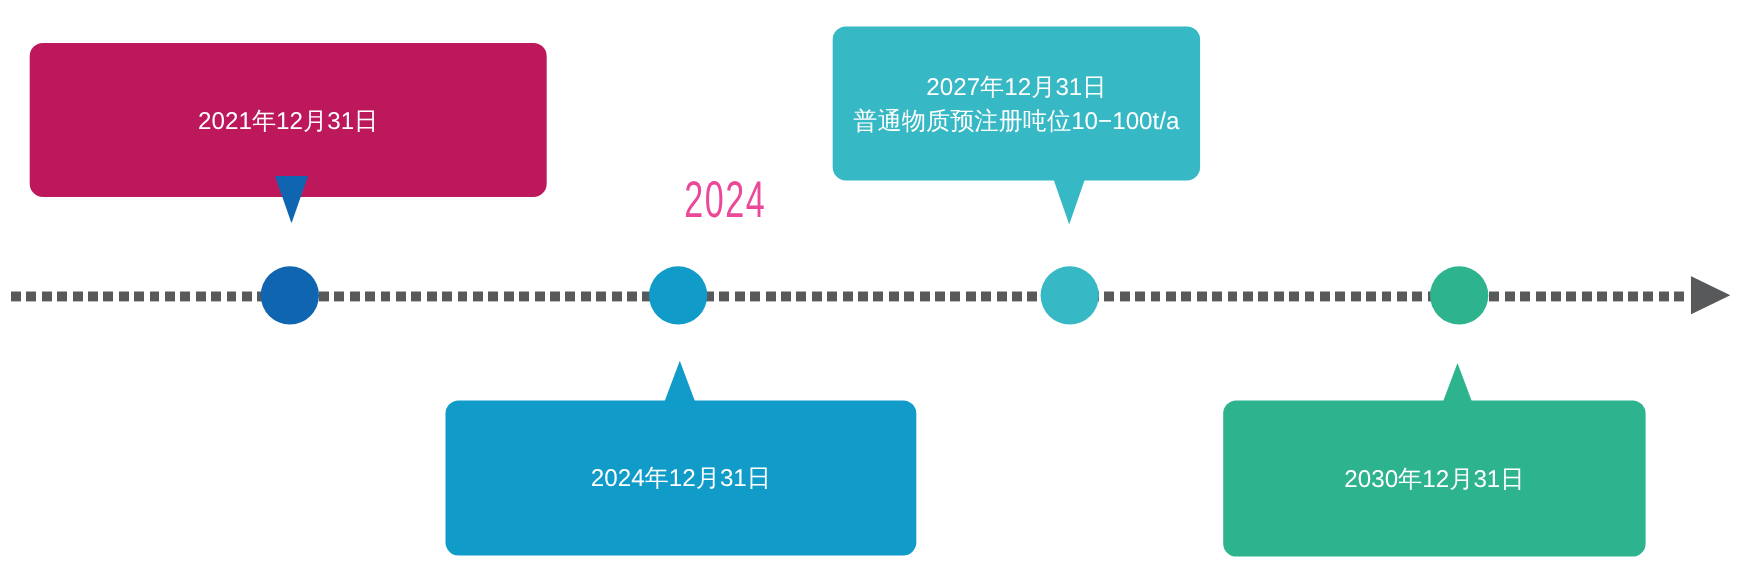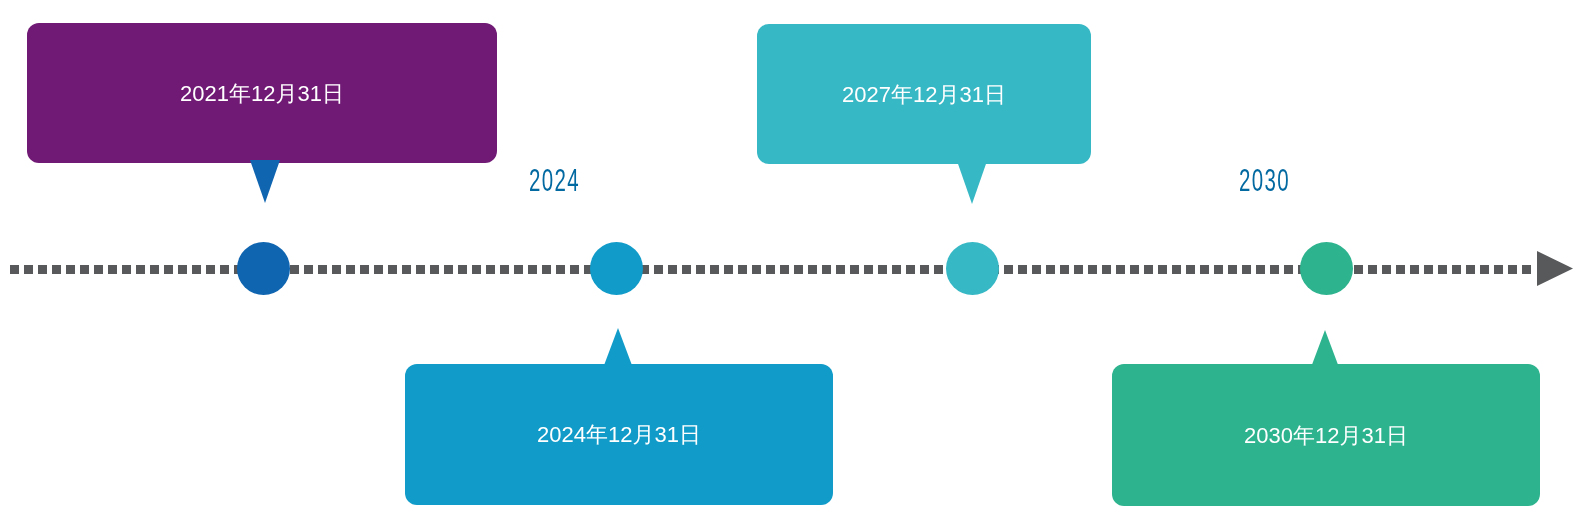--- a/index.html
+++ b/index.html
@@ -20,78 +20,78 @@
     background:#58595b;
     clip-path:polygon(0 0,100% 50%,0 100%);
   }
   
   .dot{
     position:absolute;top:242px;width:53px;height:53px;border-radius:50%;
   }
   .dot.m0{left:237px}.dot.m1{left:590px}.dot.m2{left:946px}.dot.m3{left:1300px}
   
   .year{
-    position:absolute;width:200px;text-align:left;
-    color:#0369a1;font-size:31px;font-weight:400;line-height:50px;
+    position:absolute;width:200px;text-align:right;
+    color:#ec4899;font-size:47px;font-weight:400;line-height:50px;
   }
   .year .yt{display:inline-block;transform:scaleX(0.66);transform-origin:50% 50%;letter-spacing:2px;}
   .year.y0{left:163px;top:316px}
   .year.y1{left:516px;top:156px}
   .year.y2{left:872px;top:316px}
   .year.y3{left:1226px;top:156px}
   
   .callout{
     position:absolute;border-radius:12px;
     display:flex;flex-direction:column;justify-content:center;align-items:center;
     color:#ffffff;font-size:22px;line-height:31px;text-align:center;
     padding:0 8px;box-sizing:border-box;
   }
   .callout .line{white-space:nowrap;}
   .c0{left:27px;top:23px;width:470px;height:140px;}
   .c1{left:405px;top:364px;width:428px;height:141px;}
   .c2{left:757px;top:24px;width:334px;height:140px;}
-  .c3{left:1112px;top:364px;width:428px;height:142px;}
+  .c3{left:1112px;top:364px;width:384px;height:142px;}
   
   .tail{position:absolute;width:30px;}
   .tail.down{clip-path:polygon(0 0,100% 0,50% 100%);height:43px;}
   .tail.up{clip-path:polygon(50% 0,0 100%,100% 100%);height:40px;}
   .t0{left:250px;top:160px;}
   .t1{left:603px;top:328px;}
   .t2{left:957px;top:161px;}
   .t3{left:1310px;top:330px;}
 </style>
 </head>
 <body>
 
 <div id="canvas">
 
   <div class="axis"></div>
   <div class="arrow-head" style="background-color: rgb(88, 89, 91);"></div>
 
-  <div class="callout c0" style="background-color: #701a75;">
+  <div class="callout c0" style="background-color: #be185d; margin-top: 16px;">
     <div class="line">2021年12月31日</div>
   </div>
   <div class="tail down t0" style="background-color: rgb(16, 101, 177);"></div>
 
   <div class="callout c2" style="background-color: rgb(55, 184, 197);">
     <div class="line">2027年12月31日</div>
+    <div class="line">普通物质预注册吨位10−100t/a</div>
   </div>
   <div class="tail down t2" style="background-color: rgb(55, 184, 197);"></div>
 
   <div class="callout c1" style="background-color: rgb(16, 155, 201);">
     <div class="line">2024年12月31日</div>
   </div>
   <div class="tail up t1" style="background-color: rgb(16, 155, 201);"></div>
 
   <div class="callout c3" style="background-color: rgb(45, 179, 142);">
     <div class="line">2030年12月31日</div>
   </div>
   <div class="tail up t3" style="background-color: rgb(45, 179, 142);"></div>
 
   <div class="dot m0" style="background-color: rgb(16, 101, 177);"></div>
   <div class="dot m1" style="background-color: rgb(16, 155, 201);"></div>
   <div class="dot m2" style="background-color: rgb(55, 184, 197);"></div>
   <div class="dot m3" style="background-color: rgb(45, 179, 142);"></div>
 
   <div class="year y1"><span class="yt">2024</span></div>
-  <div class="year y3"><span class="yt">2030</span></div>
 
 </div>
 
 </body></html>

